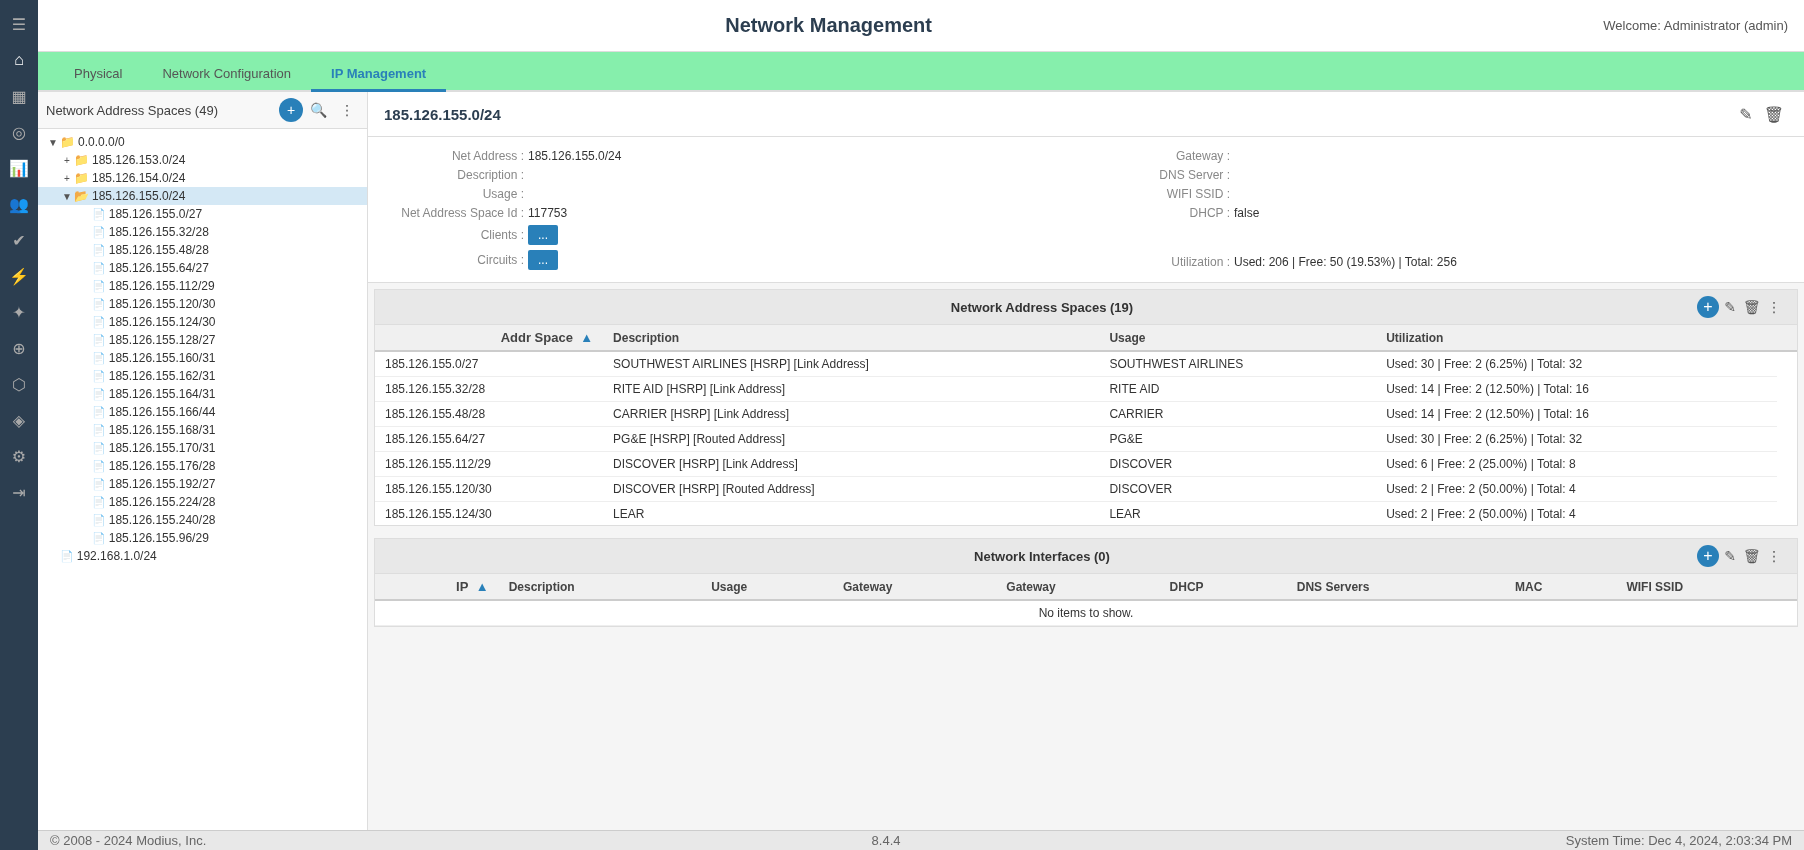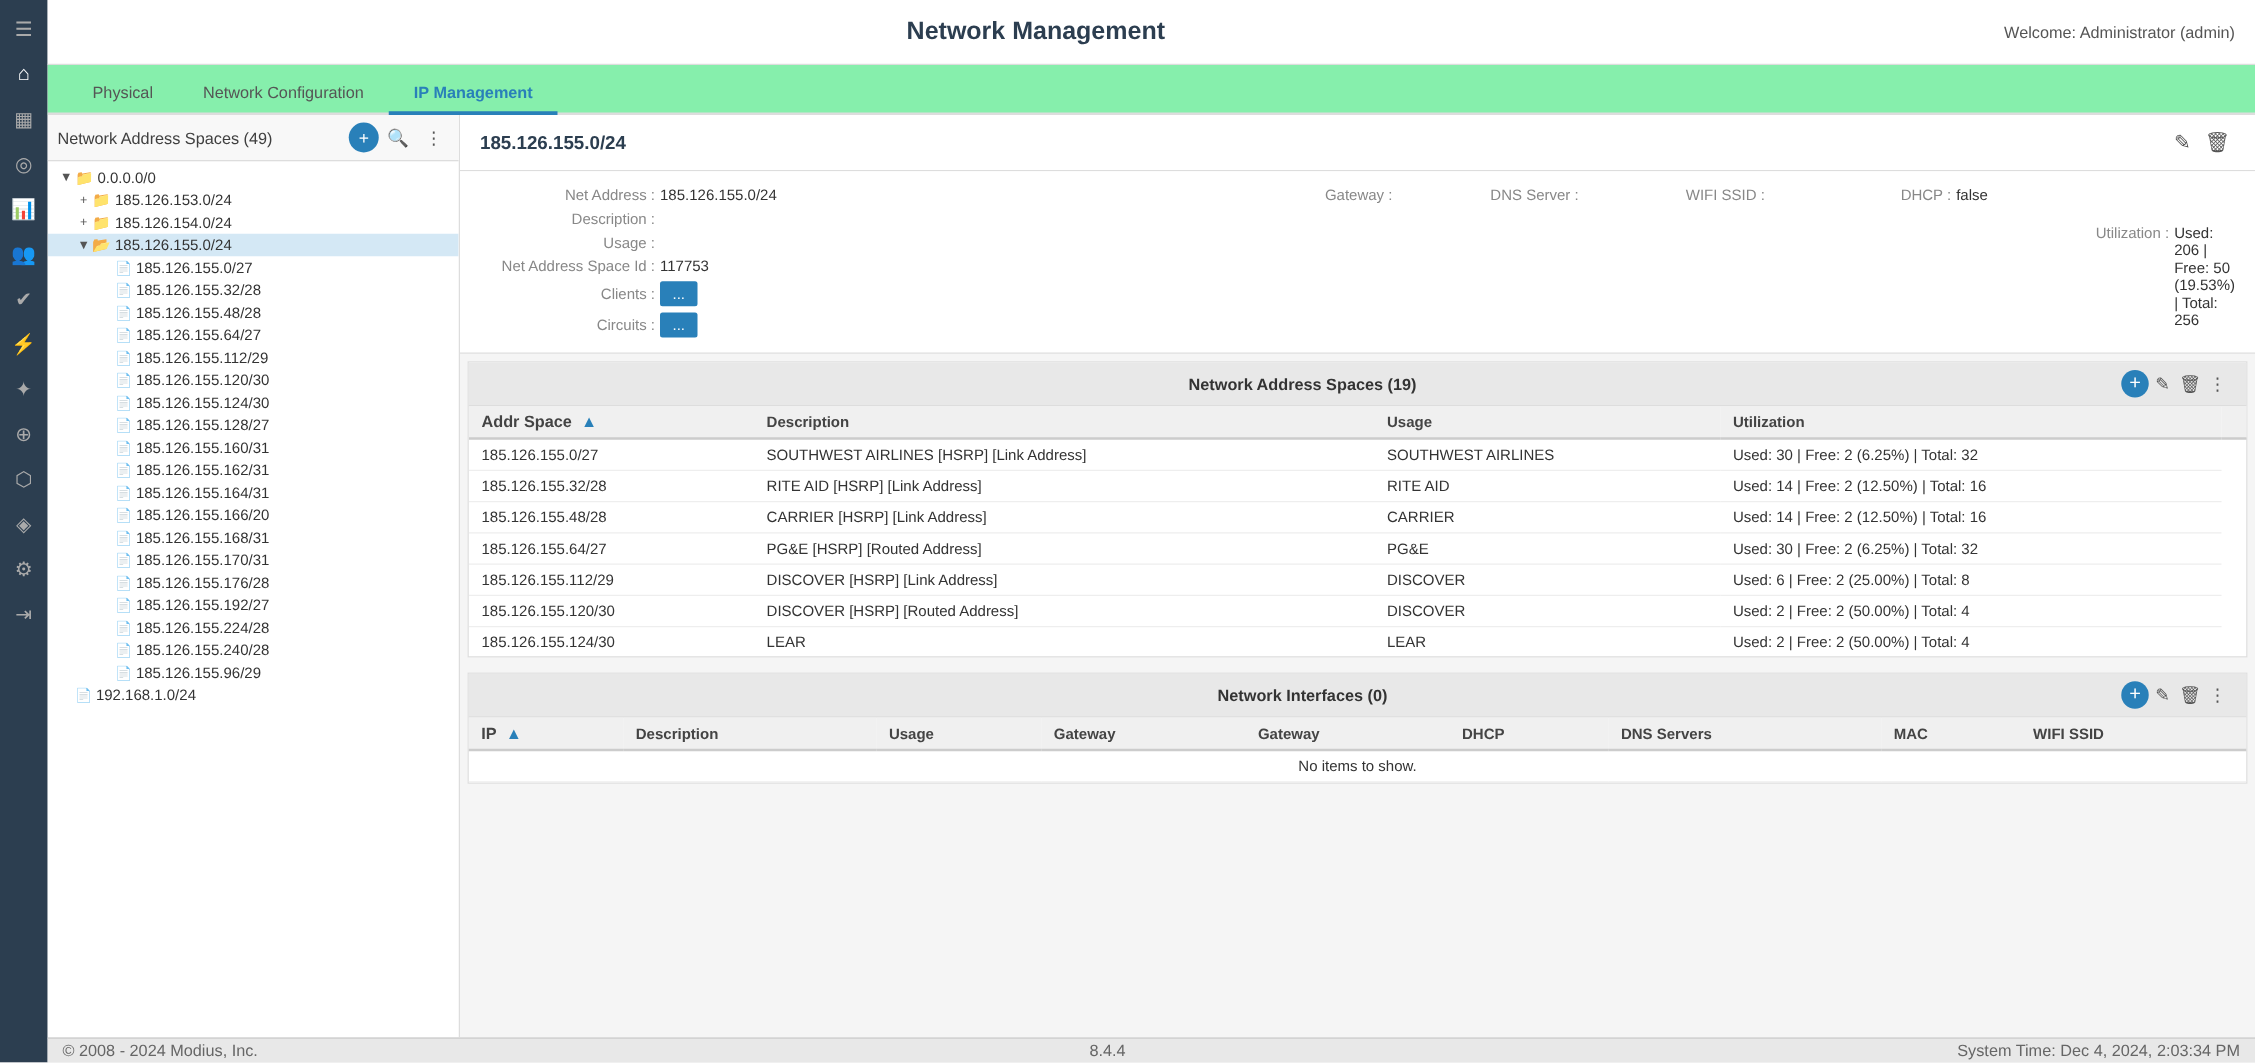--- a/index.html
+++ b/index.html
@@ -245,21 +245,21 @@
     .data-table { width: 100%; border-collapse: collapse; }
     .data-table th {
       background: #f0f0f0;
       border-bottom: 2px solid #ccc;
       padding: 5px 10px;
       text-align: left;
       font-size: 12px;
       color: #444;
       font-weight: bold;
     }
-    .data-table th.sortable { cursor: pointer; }
+    .data-table th.sortable { cursor: pointer; text-align: right; }
     .data-table th .sort-arrow { margin-left: 4px; color: #2980b9; }
     .data-table td {
       padding: 5px 10px;
       border-bottom: 1px solid #eee;
       font-size: 12px;
       color: #333;
     }
     .no-items { text-align: center; color: #888; padding: 20px; font-size: 13px; }
 
     
@@ -415,21 +415,21 @@
         <div class="tree-item">
           <span class="tree-indent" style="width:36px;"></span>
           <span class="tree-toggle" style="width:14px;"></span>
           <span class="tree-file-icon">📄</span>
           <span class="tree-label">185.126.155.164/31</span>
         </div>
         <div class="tree-item">
           <span class="tree-indent" style="width:36px;"></span>
           <span class="tree-toggle" style="width:14px;"></span>
           <span class="tree-file-icon">📄</span>
-          <span class="tree-label">185.126.155.166/20</span>
+          <span class="tree-label">185.126.155.166/44</span>
         </div>
         <div class="tree-item">
           <span class="tree-indent" style="width:36px;"></span>
           <span class="tree-toggle" style="width:14px;"></span>
           <span class="tree-file-icon">📄</span>
           <span class="tree-label">185.126.155.168/31</span>
         </div>
         <div class="tree-item">
           <span class="tree-indent" style="width:36px;"></span>
           <span class="tree-toggle" style="width:14px;"></span>
@@ -506,21 +506,21 @@
           <div class="info-row">
             <span class="info-label">Clients :</span>
             <button class="info-btn">...</button>
           </div>
           <div class="info-row">
             <span class="info-label">Circuits :</span>
             <button class="info-btn">...</button>
           </div>
         </div>
 
-        <div style="display:flex; flex-direction:row; gap:5px;">
+        <div style="display:flex; flex-direction:column; gap:5px;">
           <div class="info-row">
             <span class="info-label">Gateway :</span>
             <span class="info-value"></span>
           </div>
           <div class="info-row">
             <span class="info-label">DNS Server :</span>
             <span class="info-value"></span>
           </div>
           <div class="info-row">
             <span class="info-label">WIFI SSID :</span>

